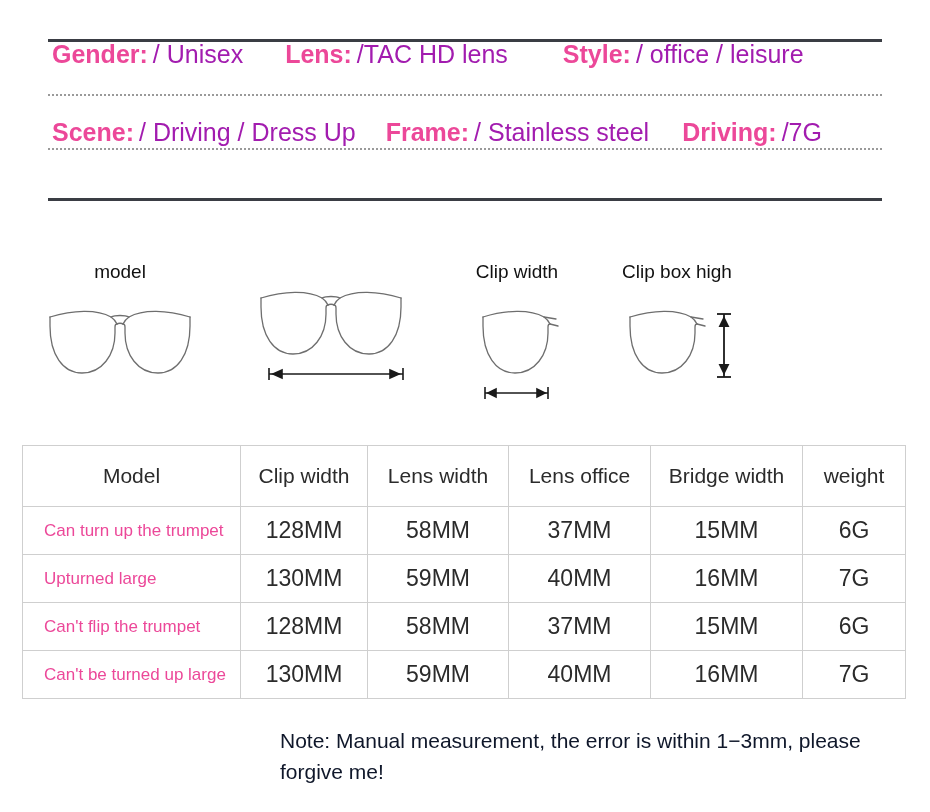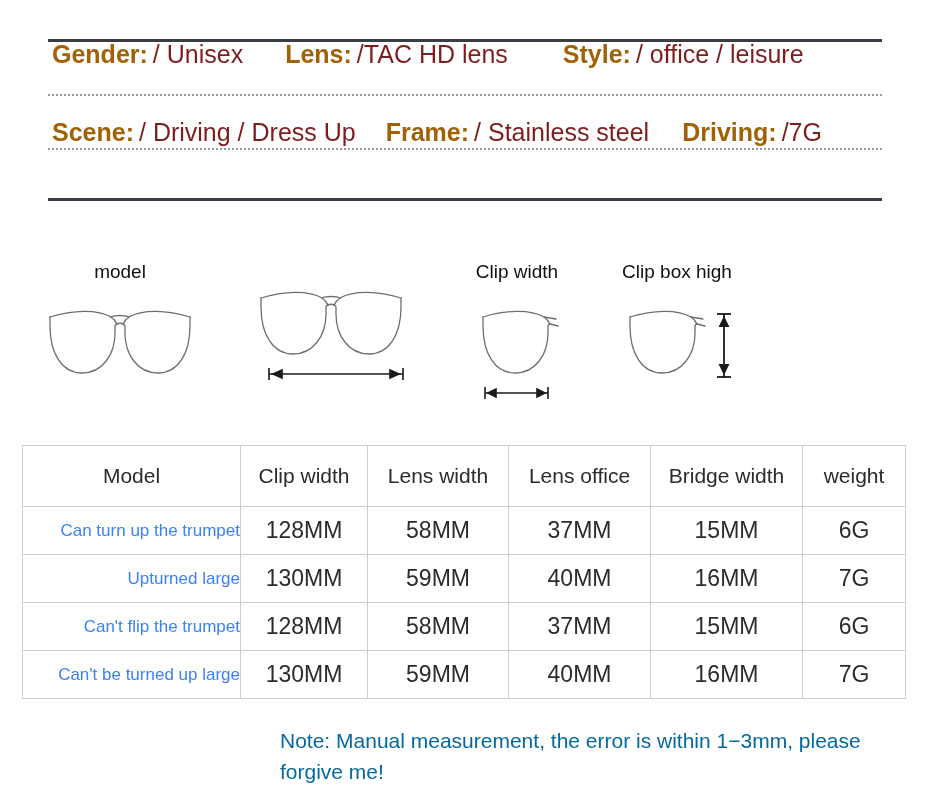--- a/index.html
+++ b/index.html
@@ -40,25 +40,25 @@
     white-space: nowrap;
   }
   .spec-item {
     display: flex;
     align-items: baseline;
     font-size: 25px;
     line-height: 1;
   }
   .spec-label {
     font-weight: bold;
-    color: #a16207;
+    color: #ec4899;
   }
   .spec-value {
     font-weight: normal;
-    color: #7f1d1d;
+    color: #a21caf;
     margin-left: 5px;
   }
   
   .row1 .i1 { margin-left: 4px; }
   .row1 .i2 { margin-left: 42px; }
   .row1 .i3 { margin-left: 55px; }
   .row2 .i1 { margin-left: 4px; margin-top: 24px; }
   .row2 .i2 { margin-left: 30px; align-items: center; }
   .row2 .i3 { margin-left: 33px; }
 
@@ -110,40 +110,40 @@
   .spec-table thead th {
     height: 60px;
     font-size: 21px;
   }
   .spec-table tbody td {
     height: 47px;
     font-size: 23px;
   }
   .spec-table tbody td.model-cell {
     font-size: 17px;
-    text-align: right;
-    padding-left: 15px;
-    color: #3b82f6;
+    text-align: left;
+    padding-left: 21px;
+    color: #ec4899;
   }
   .col-model  { width: 218px; }
   .col-clipw  { width: 127px; }
   .col-lensw  { width: 141px; }
   .col-lensh  { width: 142px; }
   .col-bridge { width: 152px; }
   .col-weight { width: 103px; }
 
   
   .note {
     position: absolute;
     left: 280px;
     top: 725px;
     width: 620px;
     font-size: 21px;
     line-height: 31px;
-    color: #0369a1;
+    color: #0f172a;
   }
 </style>
 </head>
 <body>
 
 <div class="spec-block">
 
   <div class="rule-thick"></div>
 
   <div class="spec-row row1">

